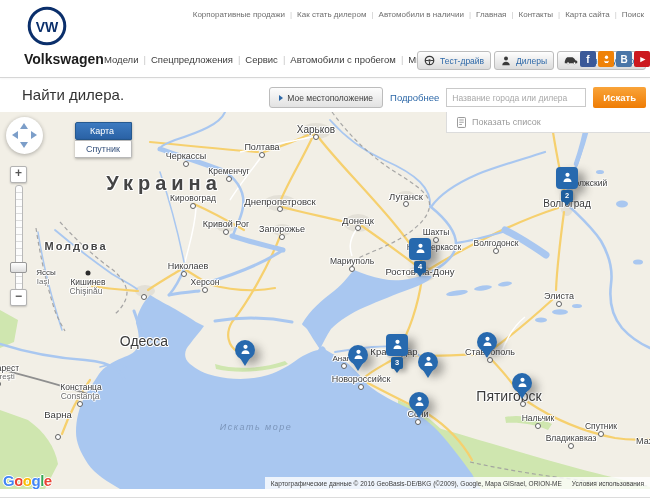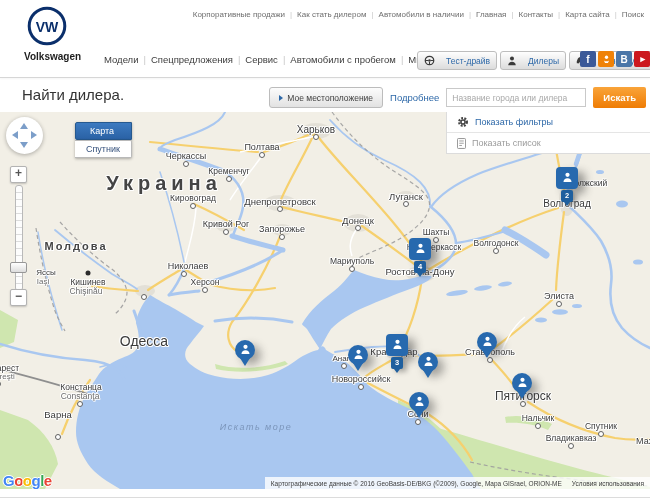--- a/index.html
+++ b/index.html
@@ -4,26 +4,26 @@
 <style>
   html,body{margin:0;padding:0;background:#fff;}
   body{width:650px;height:504px;position:relative;overflow:hidden;
        font-family:"Liberation Sans","DejaVu Sans",sans-serif;-webkit-font-smoothing:antialiased;}
   
   .topnav{position:absolute;top:10px;right:6px;font-size:8px;color:#6e6e6e;white-space:nowrap;}
   .topnav .nav-item{cursor:pointer;color:#6e6e6e;}
   .topnav .sep{color:#c9c9c9;padding:0 5px;}
   
   .logo{position:absolute;left:24px;top:6px;width:46px;text-align:center;cursor:pointer;}
-  .brand{font-size:10px;font-weight:bold;color:#1d1d1d;margin-top:1px;}
+  .brand{font-size:14px;font-weight:bold;color:#1d1d1d;margin-top:1px;}
   .mainnav{position:absolute;left:104px;top:54px;font-size:9.5px;color:#3c3c3c;white-space:nowrap;}
   .mainnav .nav-item{cursor:pointer;}
   .mainnav .sep{color:#c9c9c9;padding:0 5px;}
   .hbtns{position:absolute;left:417px;top:51px;display:flex;gap:3px;}
-  .hbtn{height:17px;display:flex;align-items:center;gap:11px;padding:0 6px;border:1px solid #bdbdbd;
+  .hbtn{height:17px;display:flex;align-items:center;gap:5px;padding:0 6px;border:1px solid #bdbdbd;
         border-radius:3px;background:linear-gradient(#fefefe,#dcdcdc);color:#2d68a8;font-size:8.5px;
         cursor:pointer;white-space:nowrap;}
   .hbtn .ic{display:flex;align-items:center;}
   .social{position:absolute;right:0px;top:51px;display:flex;gap:2px;}
   .soc{width:16px;height:16px;border-radius:2px;color:#fff;display:flex;align-items:center;
        justify-content:center;font-size:10px;font-weight:bold;cursor:pointer;overflow:hidden;}
   .hdivider{position:absolute;top:77px;left:0;width:650px;height:1px;background:#d6d6d6;
             box-shadow:0 1px 2px rgba(0,0,0,.06);}
   
   .pagetitle{position:absolute;left:22px;top:86px;font-size:15px;color:#333;}
@@ -318,21 +318,21 @@
       <div class="map-dot" style="left: 559px; top: 192px;"></div>
       <div class="map-label" style="left: 394px; top: 239px; font-size: 9.5px;">Краснодар</div>
       <div class="map-label" style="left: 490px; top: 240px; font-size: 9px;">Ставрополь</div>
       <div class="map-dot" style="left: 490px; top: 248px;"></div>
       <div class="map-label" style="left: 344px; top: 246px; font-size: 8px;">Анапа</div>
       <div class="map-dot" style="left: 344px; top: 254px;"></div>
       <div class="map-label" style="left: 361px; top: 267px; font-size: 9px;">Новороссийск</div>
       <div class="map-dot" style="left: 361px; top: 275px;"></div>
       <div class="map-label" style="left: 418px; top: 302px; font-size: 9px;">Сочи</div>
       <div class="map-dot" style="left: 418px; top: 310px;"></div>
-      <div class="map-label" style="left: 523px; top: 284px; font-size: 12px;">Пятигорск</div>
+      <div class="map-label" style="left: 509px; top: 284px; font-size: 14px;">Пятигорск</div>
       <div class="map-dot" style="left: 523px; top: 292px;"></div>
       <div class="map-label" style="left: 538px; top: 306px; font-size: 8.5px;">Нальчик</div>
       <div class="map-dot" style="left: 538px; top: 314px;"></div>
       <div class="map-label" style="left: 601px; top: 314px; font-size: 8.5px;">Спутник</div>
       <div class="map-dot" style="left: 601px; top: 322px;"></div>
       <div class="map-label" style="left: 571px; top: 326px; font-size: 8.5px;">Владикавказ</div>
       <div class="map-dot" style="left: 571px; top: 334px;"></div>
       <div class="map-label" style="left: 659px; top: 329px; font-size: 9px;">Махачкала</div>
       <div class="map-label" style="left: 81px; top: 275px; font-size: 8.5px;">Констанца</div>
       <div class="map-label latin" style="left: 80px; top: 284px; font-size: 8.5px;">Constanţa</div>
@@ -441,29 +441,20 @@
     <div class="zbtn">+</div>
     <div class="ztrack"></div>
     <div class="zhandle"></div>
     <div class="zbtn zminus">−</div>
   </div>
   <div class="mtype">
     <div class="mt-map">Карта</div>
     <div class="mt-sat">Спутник</div>
   </div>
   <div class="panel" id="panel">
-      <div class="prow on">
-        <span style="display:flex">
-          <svg viewBox="0 0 14 14" width="12" height="12">
-            <circle cx="7" cy="7" r="4.5" fill="none" stroke="#444" stroke-width="2.6" stroke-dasharray="2.2 1.5"></circle>
-            <circle cx="7" cy="7" r="2.4" fill="none" stroke="#444" stroke-width="1.8"></circle>
-          </svg>
-        </span>
-        <span>Показать фильтры</span>
-      </div>
       <div class="prow off">
         <span style="display:flex">
           <svg viewBox="0 0 10 12" width="9" height="11">
             <rect x="0.5" y="0.5" width="9" height="11" rx="1" fill="#fff" stroke="#8a8a8a"></rect>
             <path d="M2.5 3.2h5M2.5 5.7h5M2.5 8.2h3" stroke="#8a8a8a" stroke-width="0.9"></path>
           </svg>
         </span>
         <span>Показать список</span>
       </div>
     </div>

